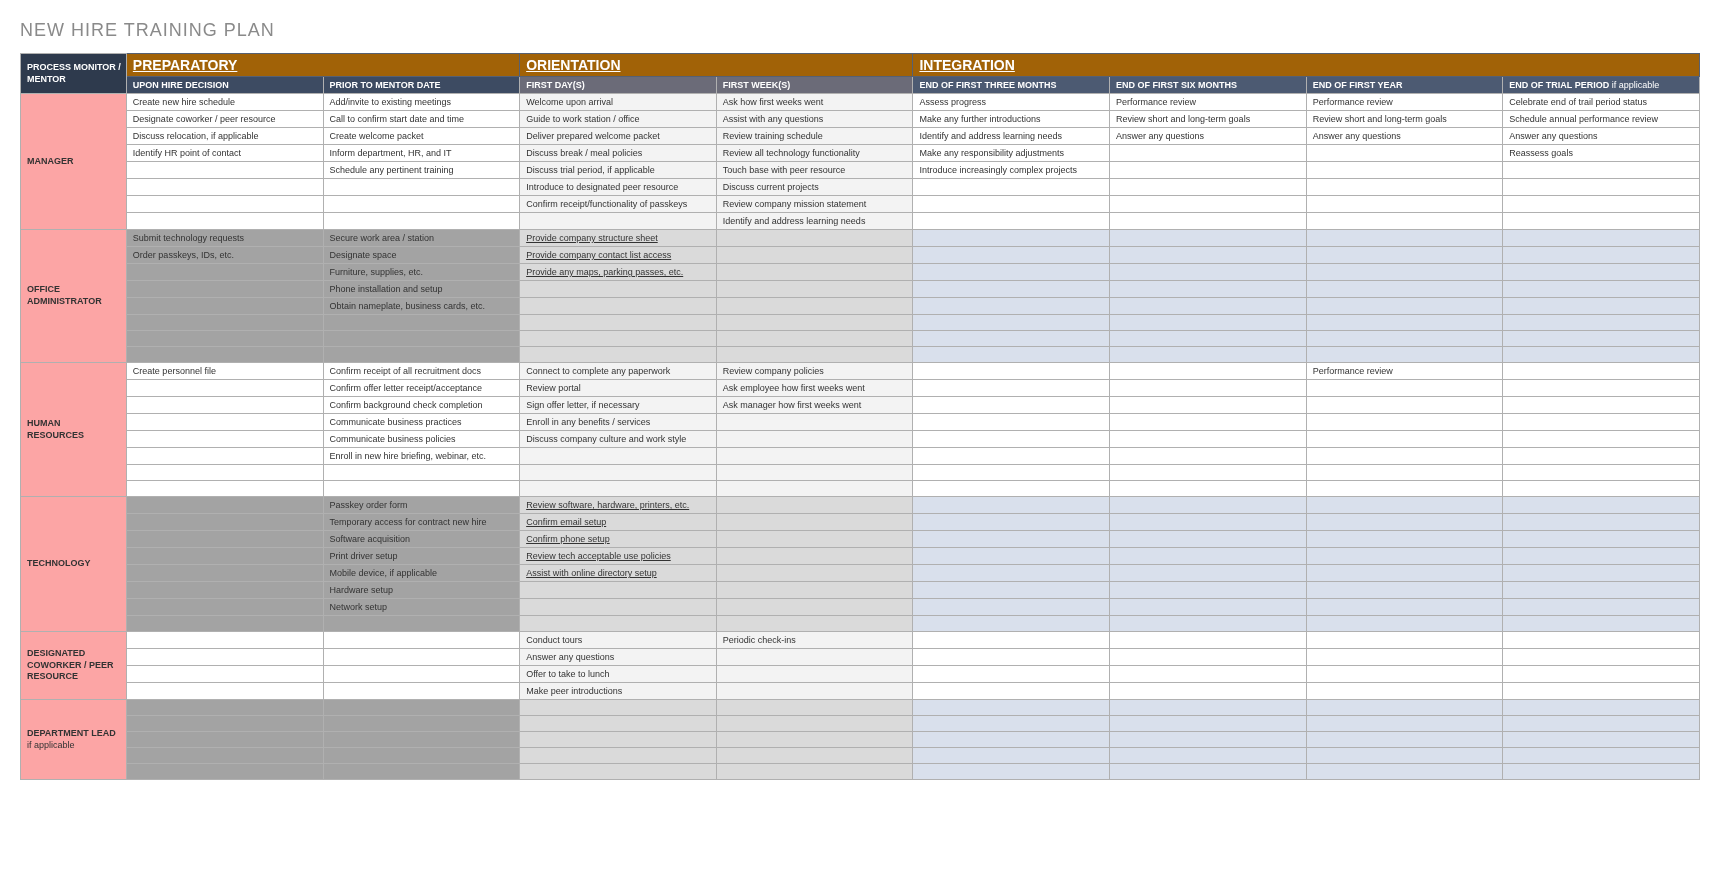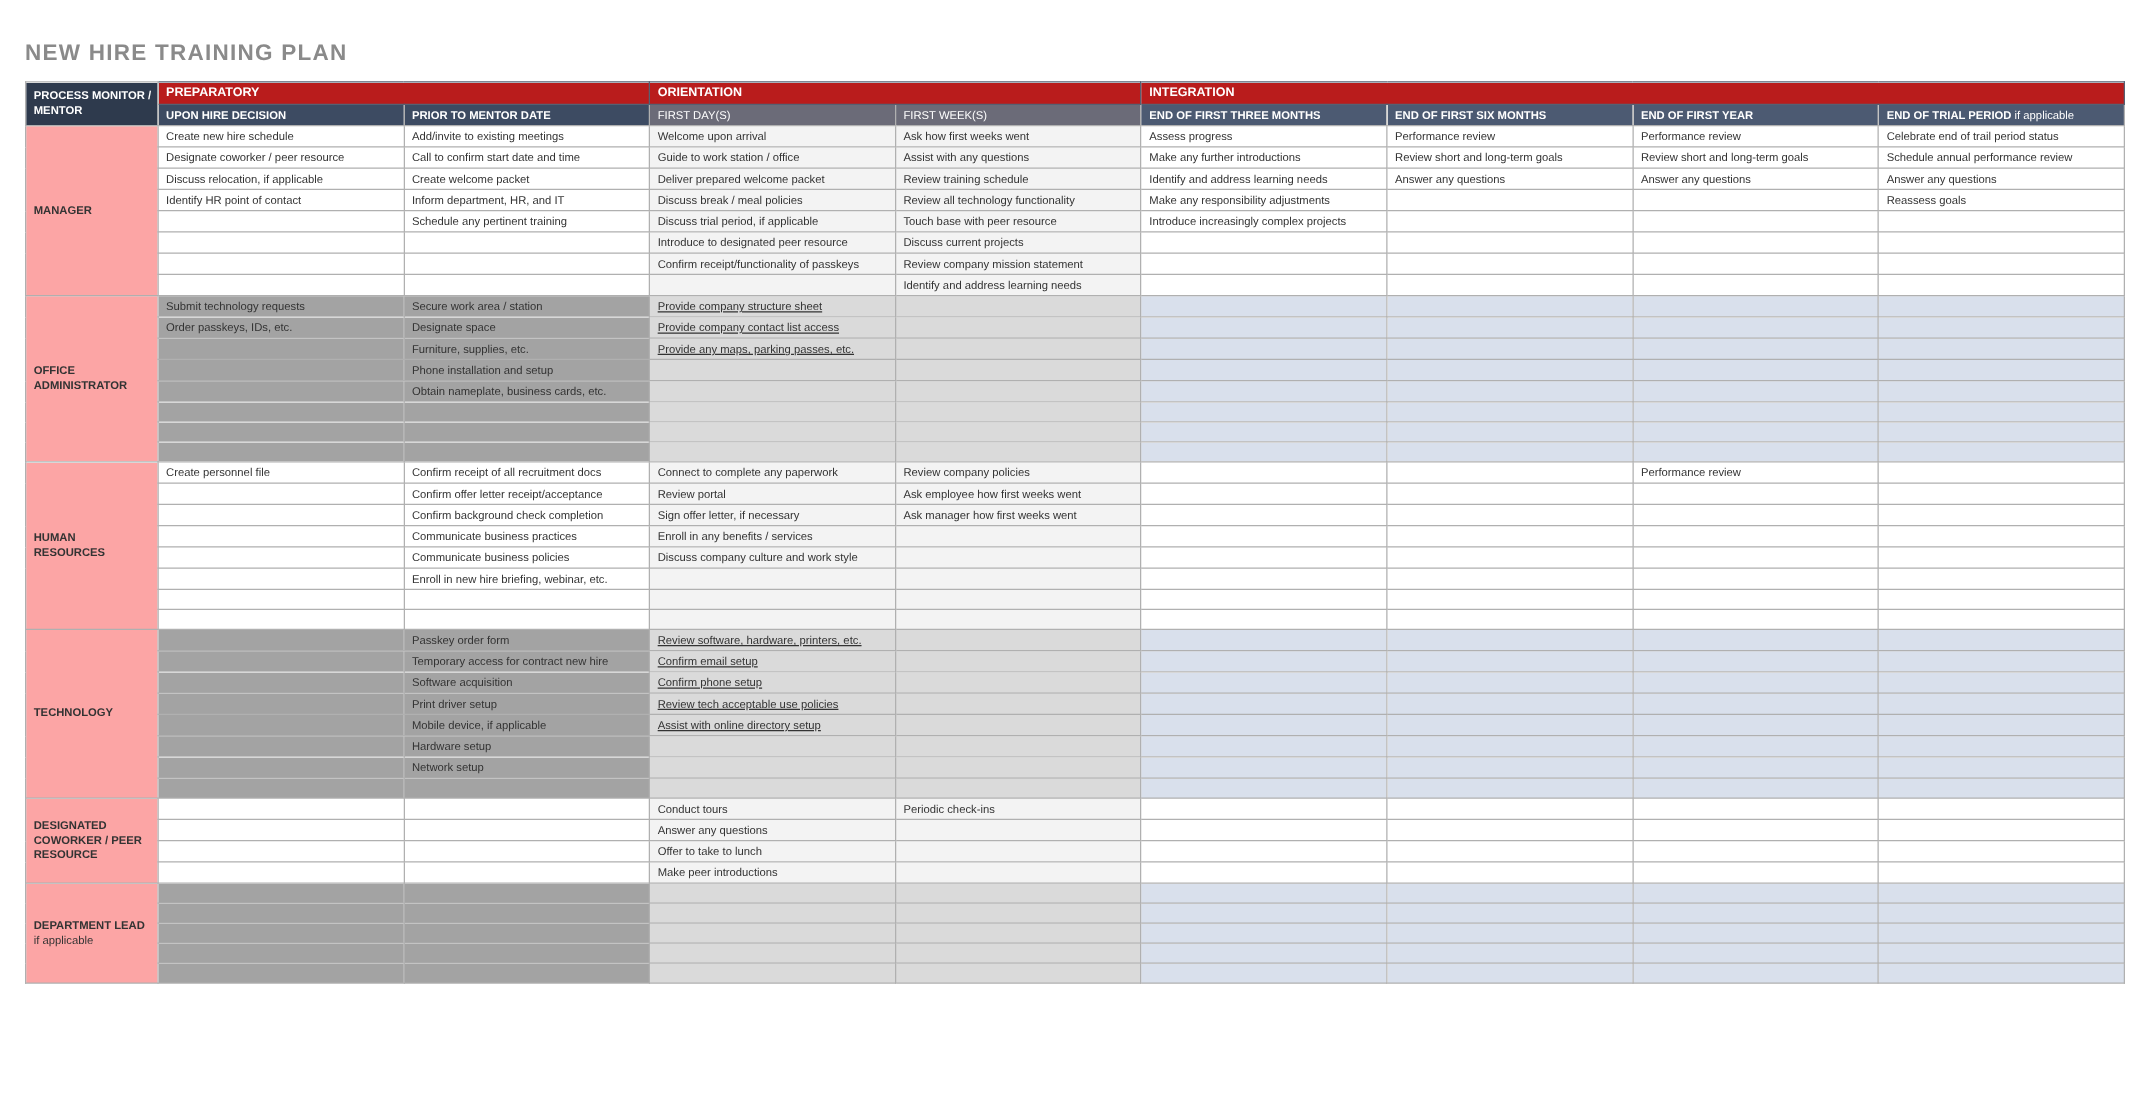--- a/index.html
+++ b/index.html
@@ -6,24 +6,24 @@
   body {
     margin: 0;
     padding: 20px;
     font-family: Arial, Helvetica, sans-serif;
     font-size: 9px;
     background: #fff;
     color: #333;
   }
   h1 {
     font-size: 18px;
-    font-weight: bold;
+    font-weight: normal;
     color: #8a8a8a;
     letter-spacing: 1px;
-    margin: 12px 0 12px 0;
+    margin: 0 0 12px 0;
   }
   table {
     border-collapse: collapse;
     width: 100%;
     table-layout: fixed;
     border-radius: 16px;
   }
   th, td {
     border: 1px solid #b0b0b0;
     padding: 3px 6px;
@@ -32,45 +32,46 @@
     height: 16px;
     overflow: hidden;
     white-space: nowrap;
     font-size: 9px;
   }
   .col-role { width: 6.3%; }
   .col-data { width: 11.7%; }
 
   
   .hdr-top {
-    background: #b91c1c;
+    background: #a16207;
     color: #fff;
     font-weight: bold;
-    font-size: 10px;
+    font-size: 14px;
     border-color: #566072;
+    text-decoration: underline;
   }
   .hdr-role {
     background: #2e3a4d;
     color: #fff;
     font-weight: bold;
     font-size: 9px;
     line-height: 1.3;
   }
   
   .sub-prep {
     background: #3d4b62;
     color: #fff;
     font-weight: bold;
     font-size: 9px;
     margin-left: 20px;
   }
   .sub-ori {
     background: #6b6b78;
     color: #fff;
-    font-weight: normal;
+    font-weight: bold;
     font-size: 9px;
     margin-left: 20px;
   }
   .sub-int {
     background: #4c5a72;
     color: #fff;
     font-weight: bold;
     font-size: 9px;
   }
   .sub-int .light { font-weight: normal; }

